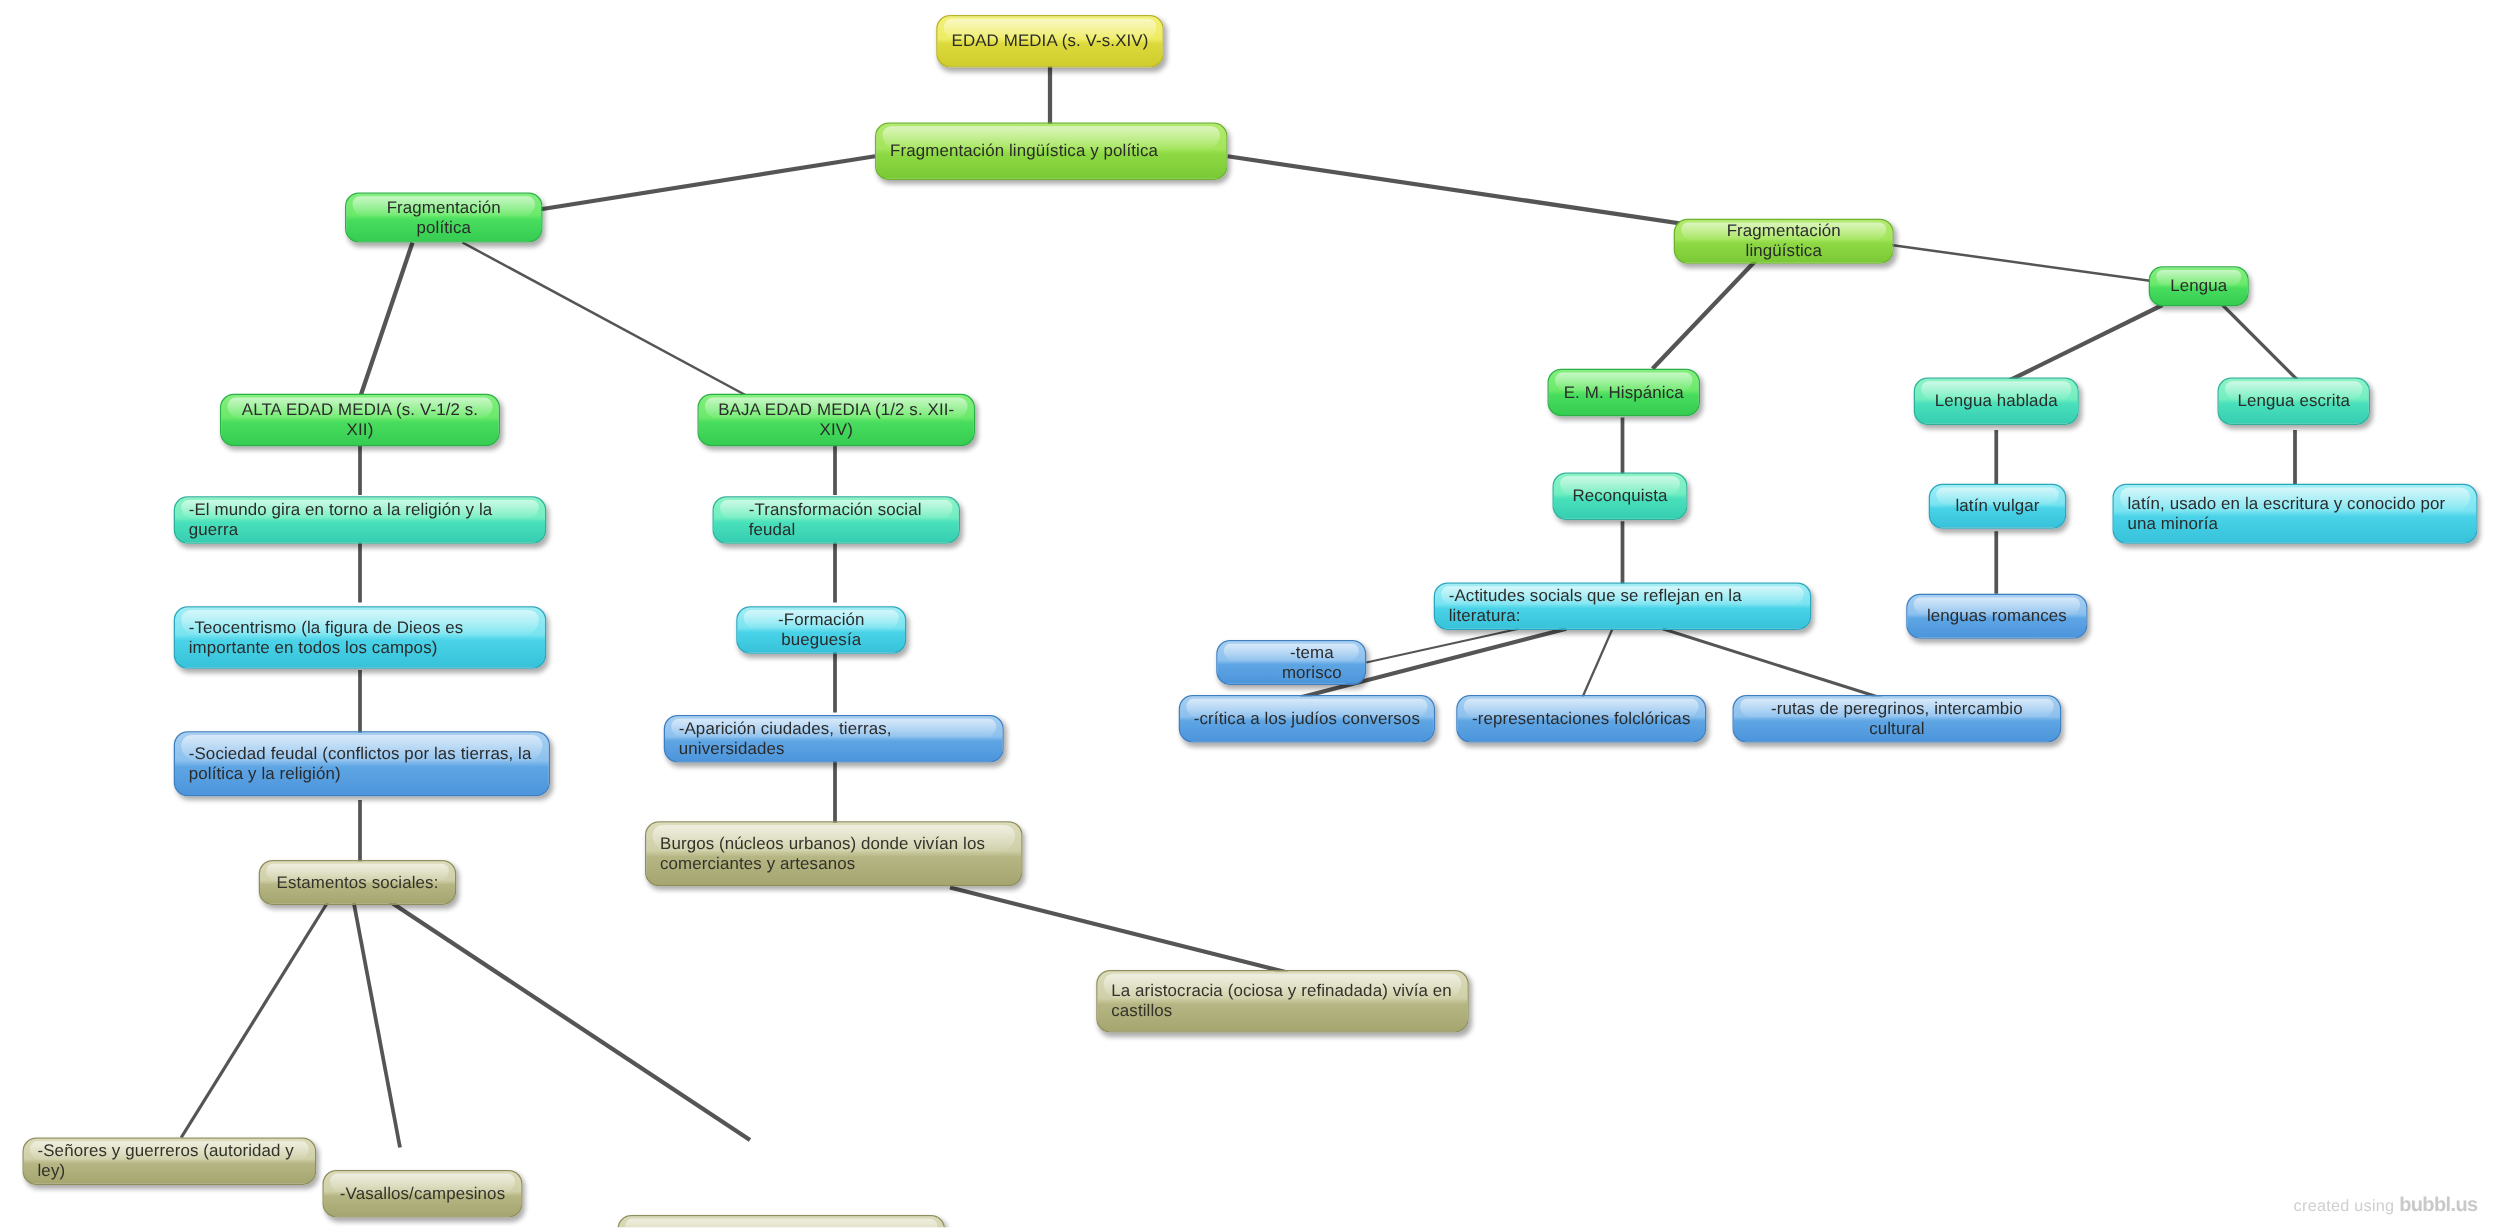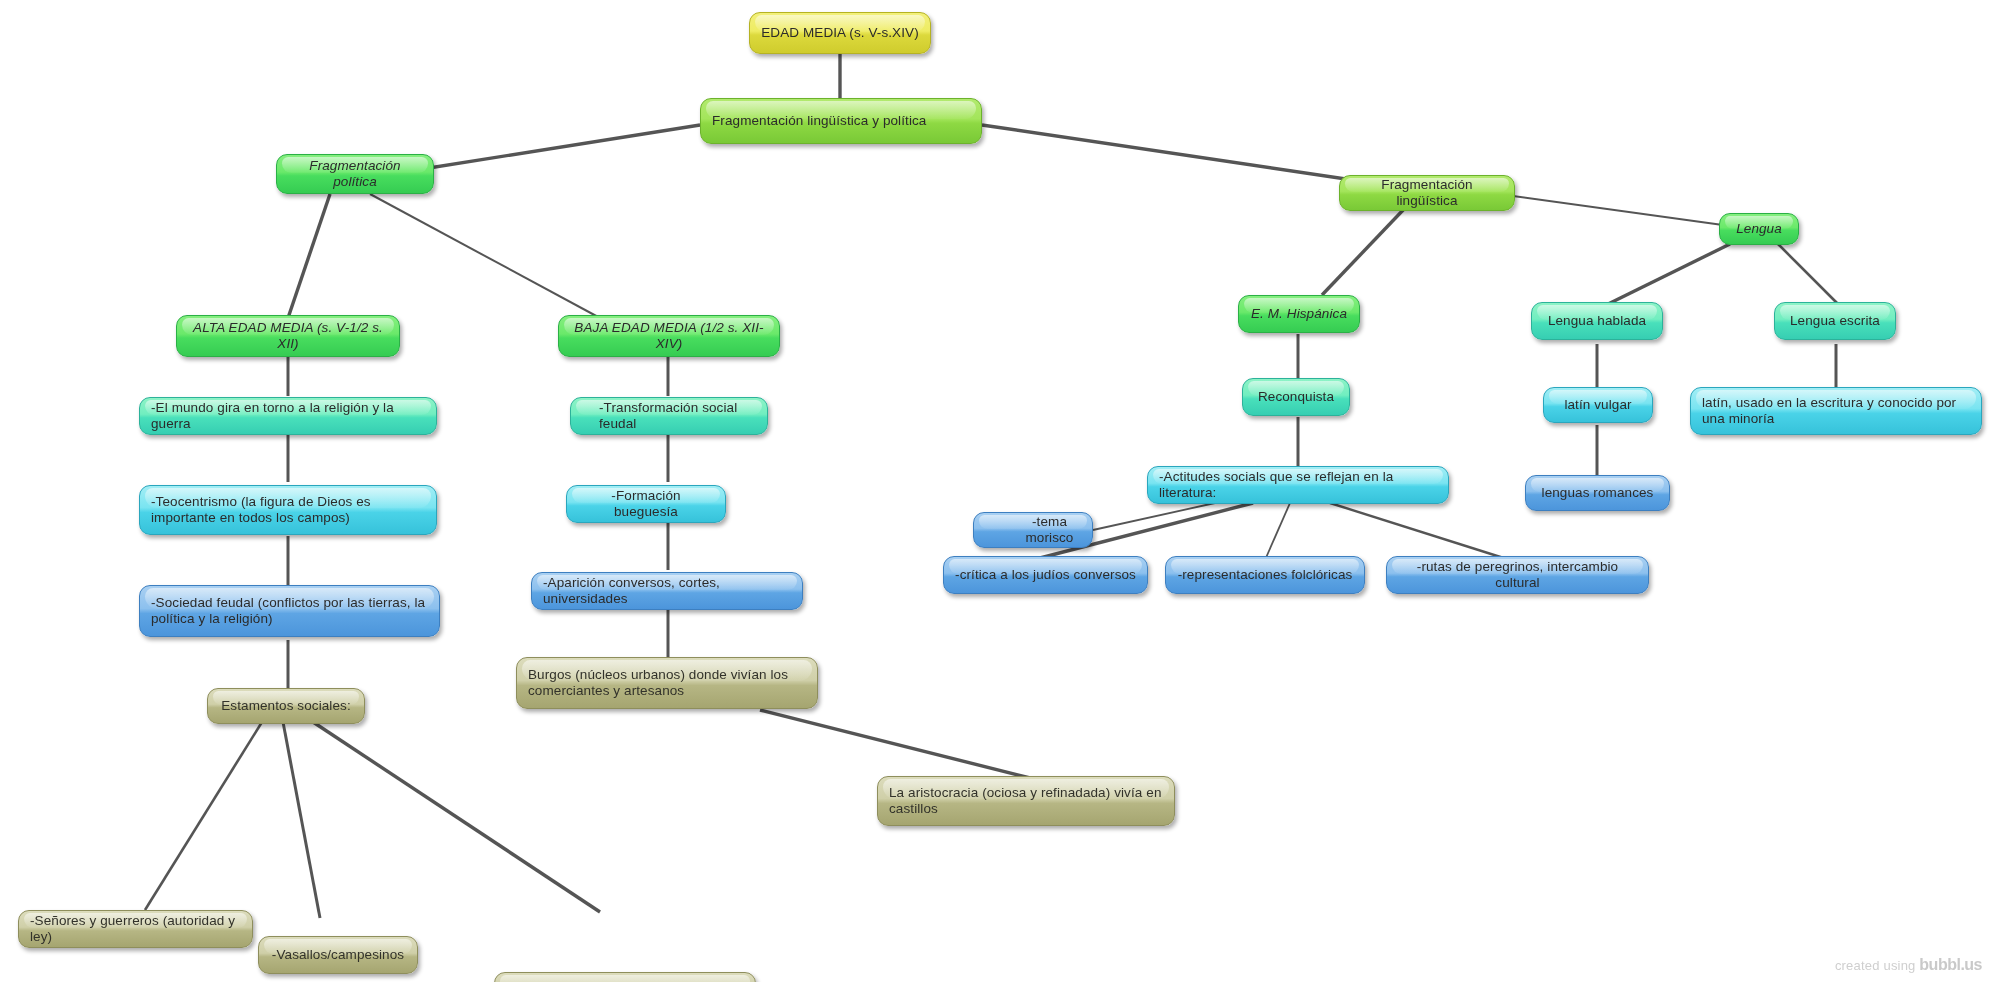--- a/index.html
+++ b/index.html
@@ -59,21 +59,20 @@
     border: 1px solid #b5b223;
   }
   .c-ltgreen {
     background: linear-gradient(to bottom, #b2ea6e 0%, #a3e55b 45%, #8ed943 55%, #79c936 100%);
     border: 1px solid #6cb22c;
     align-items: center;
   }
   .c-green {
     background: linear-gradient(to bottom, #85ef7f 0%, #6ae96a 45%, #48dd5e 55%, #35cc52 100%);
     border: 1px solid #2bb046;
-    font-style: italic;
   }
   .c-mint {
     background: linear-gradient(to bottom, #8df3c6 0%, #71eec0 45%, #49e0bb 55%, #36ceb2 100%);
     border: 1px solid #2cb29a;
   }
   .c-cyan {
     background: linear-gradient(to bottom, #a2eef5 0%, #79e4f1 45%, #4ad3e8 55%, #36c2da 100%);
     border: 1px solid #2aa6bd;
   }
   .c-blue {
@@ -217,38 +216,38 @@
   </div>
 
   <div class="node c-cyan t-left" style="left:139px; top:485px; width:298px; height:50px;">
     <span class="txt">-Teocentrismo (la figura de Dieos es importante en todos los campos)</span>
   </div>
 
   <div class="node c-cyan t-left" style="left:1690px; top:387px; width:292px; height:48px;">
     <span class="txt">latín, usado en la escritura y conocido por una minoría</span>
   </div>
 
-  <div class="node c-cyan t-center" style="left:566px; top:485px; width:160px; height:38px;">
+  <div class="node c-cyan t-center" style="left:589px; top:485px; width:136px; height:38px;">
     <span class="txt">-Formación bueguesía</span>
   </div>
 
   <div class="node c-cyan t-left" style="left:1147px; top:466px; width:302px; height:38px;">
     <span class="txt">-Actitudes socials que se reflejan en la literatura:</span>
   </div>
 
   <div class="node c-blue t-center" style="left:1525px; top:475px; width:145px; height:36px;">
     <span class="txt">lenguas romances</span>
   </div>
 
   <div class="node c-blue t-left" style="left:139px; top:585px; width:301px; height:52px;">
     <span class="txt">-Sociedad feudal (conflictos por las tierras, la política y la religión)</span>
   </div>
 
   <div class="node c-blue t-left" style="left:531px; top:572px; width:272px; height:38px;">
-    <span class="txt">-Aparición conversos, cortes, universidades</span>
+    <span class="txt">-Aparición ciudades, tierras, universidades</span>
   </div>
 
   <div class="node c-blue t-center" style="left:973px; top:512px; width:120px; height:36px;padding-left:44px;">
     <span class="txt">-tema morisco</span>
   </div>
 
   <div class="node c-blue t-center" style="left:943px; top:556px; width:205px; height:38px;">
     <span class="txt">-crítica a los judíos conversos</span>
   </div>
 

